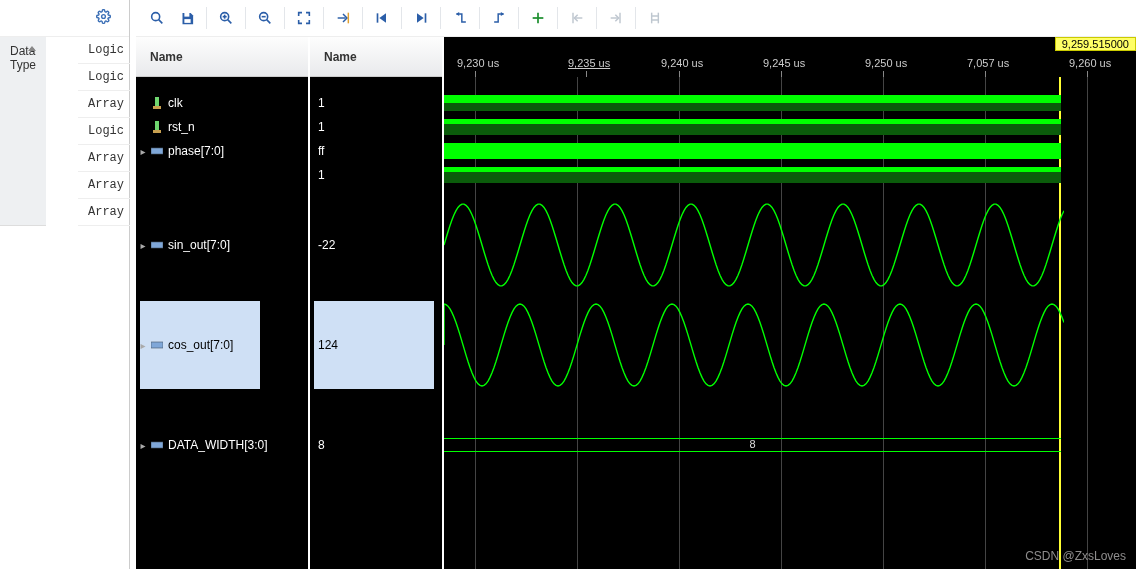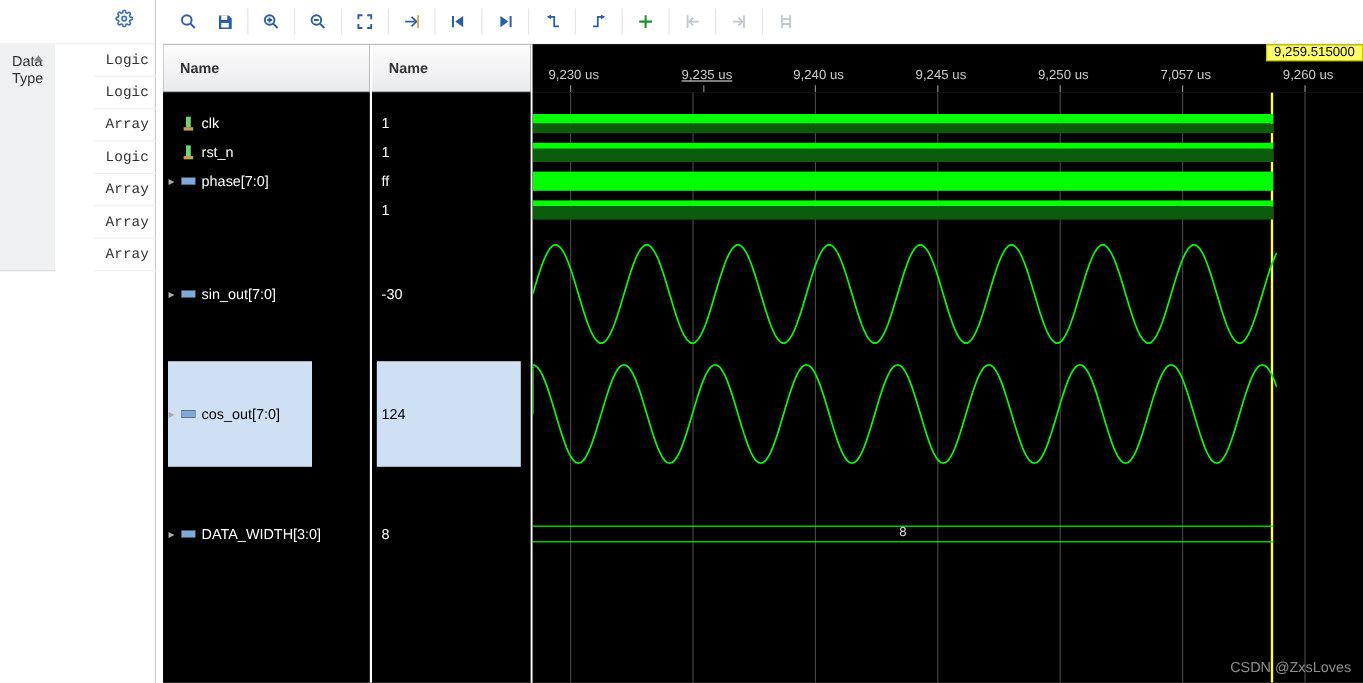--- a/index.html
+++ b/index.html
@@ -276,21 +276,21 @@
       </div>
 
       <div class="col-value">
         <div class="col-head">Name</div>
         <div class="col-body">
             <div class="col-body-inner" id="value-body">
               <div class="valtxt" style="top: 19px;">1</div>
               <div class="valtxt" style="top: 43px;">1</div>
               <div class="valtxt" style="top: 67px;">ff</div>
               <div class="valtxt" style="top: 91px;">1</div>
-              <div class="valtxt" style="top: 161px;">-30</div>
+              <div class="valtxt" style="top: 161px;">-22</div>
               <div class="selbox" style="left: 4px; top: 224px; width: 120px; height: 88px;"></div>
               <div class="valtxt" style="top: 261px; color: rgb(0, 0, 0);">124</div>
               <div class="valtxt" style="top: 361px;">8</div>
             </div>
           </div>
       </div>
 
       <div class="col-wave">
         <div class="ruler-wrap">
           <div class="marker-top" id="marker-top" style="right: 0px;">9,259.515000</div>

